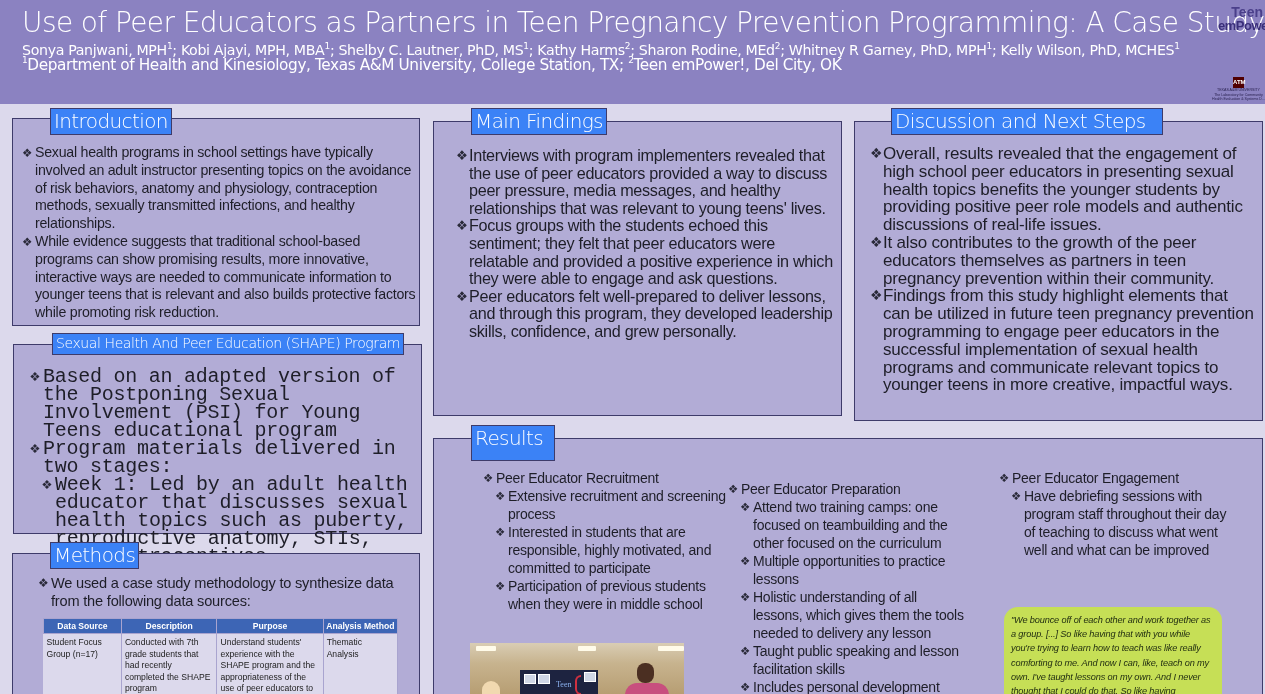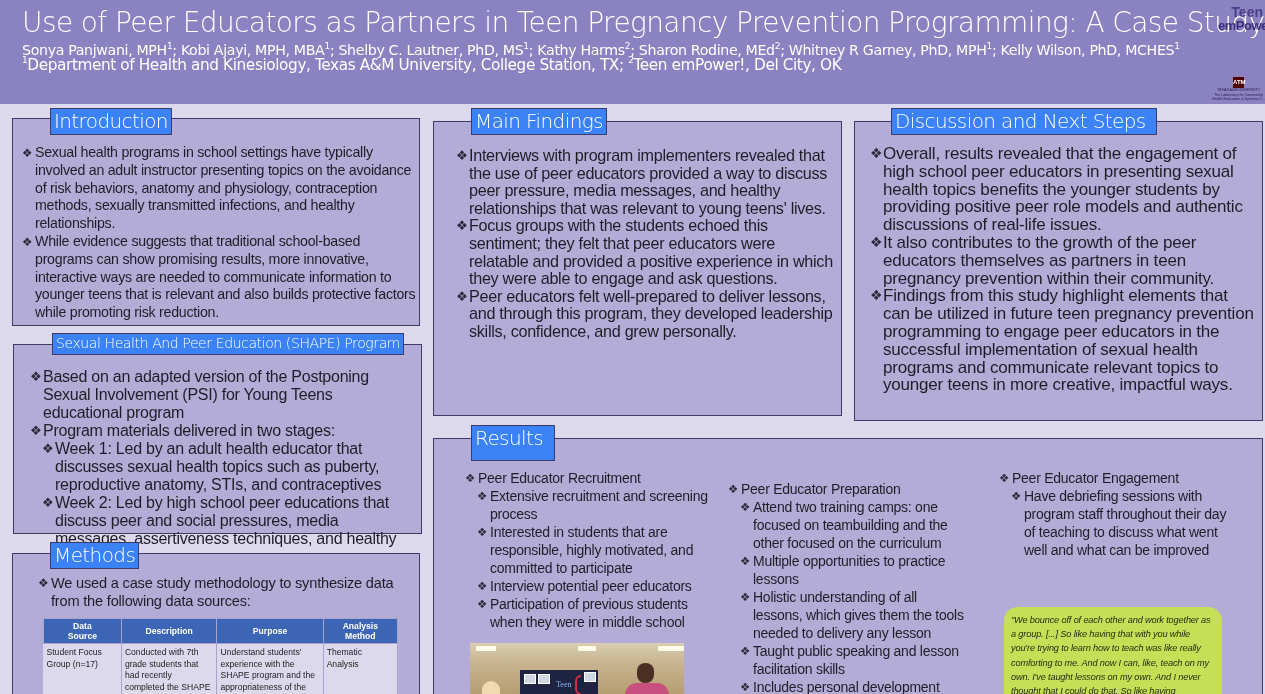--- a/index.html
+++ b/index.html
@@ -74,36 +74,36 @@
   }
   .b { position: relative; padding-left: 13px; }
   .b::before {
     content: "\2756"; position: absolute; left: 0; top: 0;
     font-size: 0.82em; color: #2a2a3a;
   }
   .sub { margin-left: 12px; }
 
   
   .intro-text { left: 22px; top: 144px; width: 395px; font-size: 14.2px; line-height: 17.8px; letter-spacing: -0.25px; }
-  .shape-text { left: 30px; top: 368px; width: 385px; font-size: 16px; line-height: 18px; letter-spacing: -0.25px; }
+  .shape-text { left: 30px; top: 368px; width: 385px; font-size: 20px; line-height: 18px; letter-spacing: -0.25px; font-family: Liberation Mono, monospace; }
   .methods-text { left: 38px; top: 575px; width: 370px; font-size: 14.6px; line-height: 17.5px; letter-spacing: -0.2px; }
   .mf-text { left: 456px; top: 147px; width: 380px; font-size: 16.2px; line-height: 17.6px; letter-spacing: -0.3px; }
   .ds-text { left: 870px; top: 145px; width: 385px; font-size: 17px; line-height: 17.8px; letter-spacing: -0.2px; }
   .res-col { top: 469px; font-size: 14px; line-height: 18px; letter-spacing: -0.25px; }
 
   table.methods {
     position: absolute; left: 43px; top: 618px; width: 355px;
     border-collapse: collapse;
     font-family: "Liberation Sans Narrow", "Liberation Sans", sans-serif;
     font-size: 8.6px;
     background: #dcd9ec;
   }
   table.methods th {
     background: #3d65b5; color: #fff; font-weight: bold; text-align: center;
-    padding: 2px 17px; border: 1px solid #a9a4cf; height: 14px;
+    padding: 2px 1px; border: 1px solid #a9a4cf; height: 14px;
   }
   table.methods td {
     vertical-align: top; padding: 3px 3px; border-right: 1px solid #a9a4cf;
     line-height: 11.5px; color: #222;
   }
 
   .photo {
     position: absolute; left: 470px; top: 643px; width: 214px; height: 51px;
     background: linear-gradient(180deg, #d9cdb4 0%, #c7b38e 40%, #b79e73 100%);
     overflow: hidden;
@@ -190,35 +190,34 @@
 
 <div class="box" style="left:433px; top:121px; width:409px; height:295px;"></div>
 <div class="sec-title" style="left:471px; top:108px; font-size:20px; padding:2px 3px 3px 3px; height:27px;">Main Findings</div>
 <div class="body-text mf-text">
   <div class="b">Interviews with program implementers revealed that the use of peer educators provided a way to discuss peer pressure, media messages, and healthy relationships that was relevant to young teens' lives.</div>
   <div class="b">Focus groups with the students echoed this sentiment; they felt that peer educators were relatable and provided a positive experience in which they were able to engage and ask questions.</div>
   <div class="b">Peer educators felt well-prepared to deliver lessons, and through this program, they developed leadership skills, confidence, and grew personally.</div>
 </div>
 
 <div class="box" style="left:854px; top:121px; width:409px; height:300px;"></div>
-<div class="sec-title" style="left:891px; top:108px; font-size:20px; padding:2px 10px 3px 3px; height:27px;">Discussion and Next Steps</div>
+<div class="sec-title" style="left:891px; top:108px; font-size:20px; padding:2px 16px 3px 3px; height:27px;">Discussion and Next Steps</div>
 <div class="body-text ds-text">
   <div class="b">Overall, results revealed that the engagement of high school peer educators in presenting sexual health topics benefits the younger students by providing positive peer role models and authentic discussions of real-life issues.</div>
   <div class="b">It also contributes to the growth of the peer educators themselves as partners in teen pregnancy prevention within their community.</div>
   <div class="b">Findings from this study highlight elements that can be utilized in future teen pregnancy prevention programming to engage peer educators in the successful implementation of sexual health programs and communicate relevant topics to younger teens in more creative, impactful ways.</div>
 </div>
 
 <div class="box" style="left:433px; top:438px; width:830px; height:270px;"></div>
 <div class="sec-title" style="left:471px; top:425px; font-size:20px; padding:2px 11px 3px 3px; height:36px;">Results</div>
 
-<div class="body-text res-col" style="left:465px; width:250px;">
+<div class="body-text res-col" style="left:483px; width:250px;">
   <div class="b">Peer Educator Recruitment</div>
   <div class="b sub">Extensive recruitment and screening process</div>
   <div class="b sub">Interested in students that are responsible, highly motivated, and committed to participate</div>
-  <div class="b sub">Interview potential peer educators</div>
   <div class="b sub">Participation of previous students when they were in middle school</div>
 </div>
 
 <div class="body-text res-col" style="left:728px; width:240px;margin-top:11px;">
   <div class="b">Peer Educator Preparation</div>
   <div class="b sub">Attend two training camps: one focused on teambuilding and the other focused on the curriculum</div>
   <div class="b sub">Multiple opportunities to practice lessons</div>
   <div class="b sub">Holistic understanding of all lessons, which gives them the tools needed to delivery any lesson</div>
   <div class="b sub">Taught public speaking and lesson facilitation skills</div>
   <div class="b sub">Includes personal development</div>

